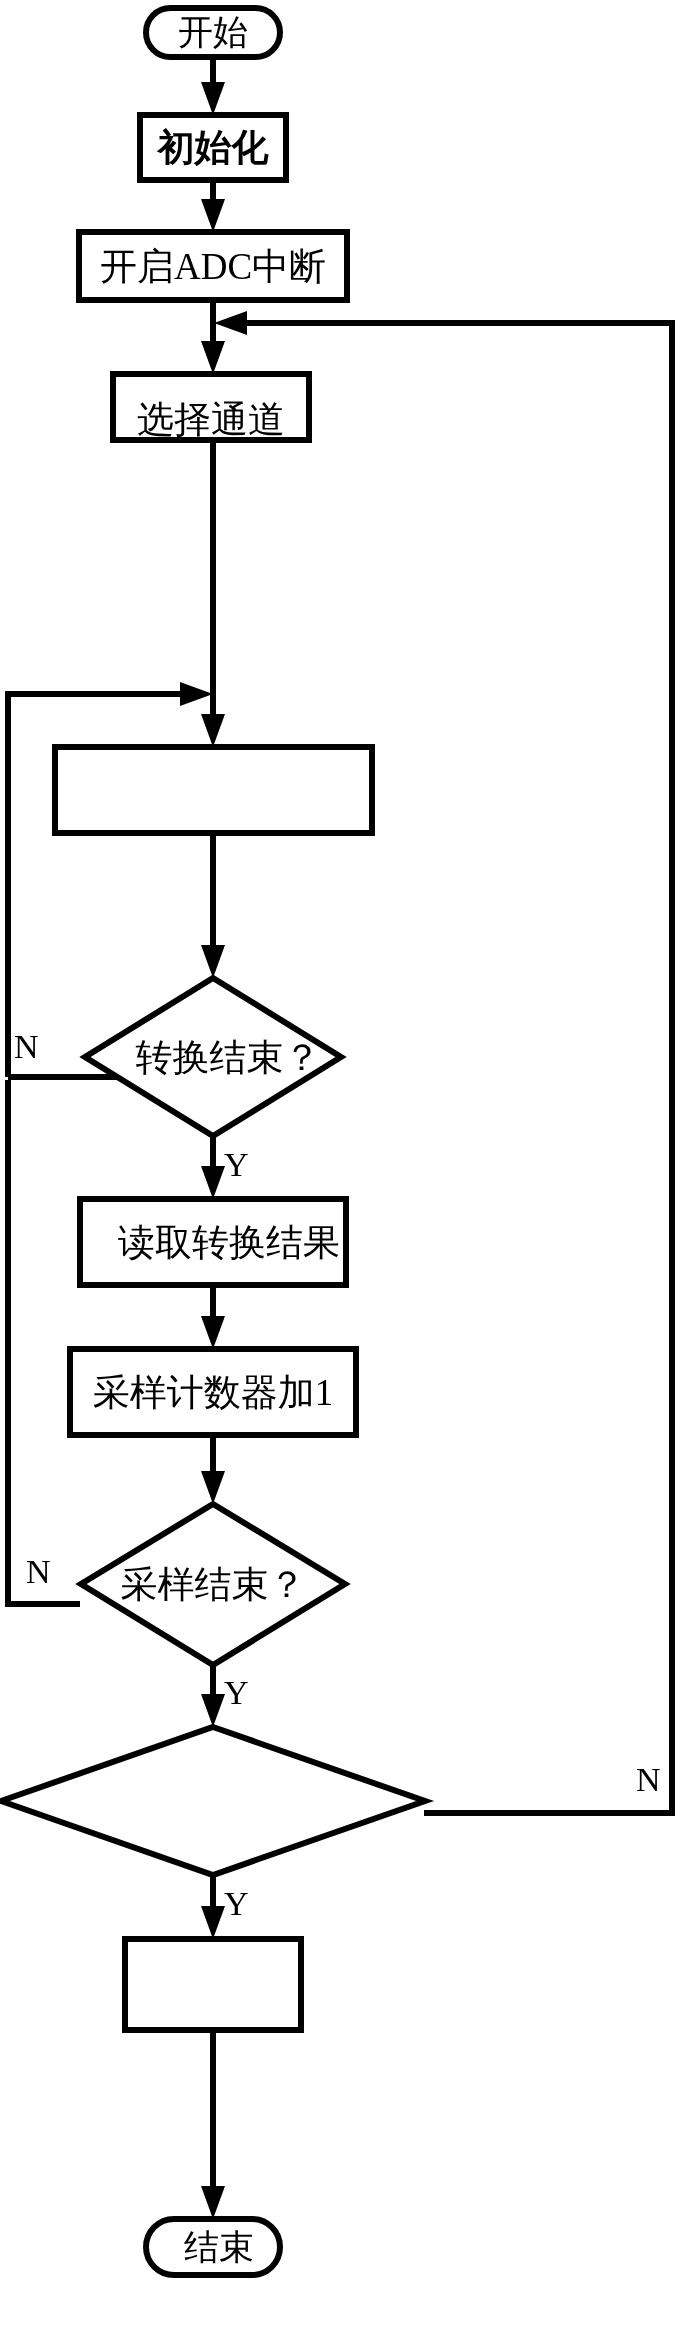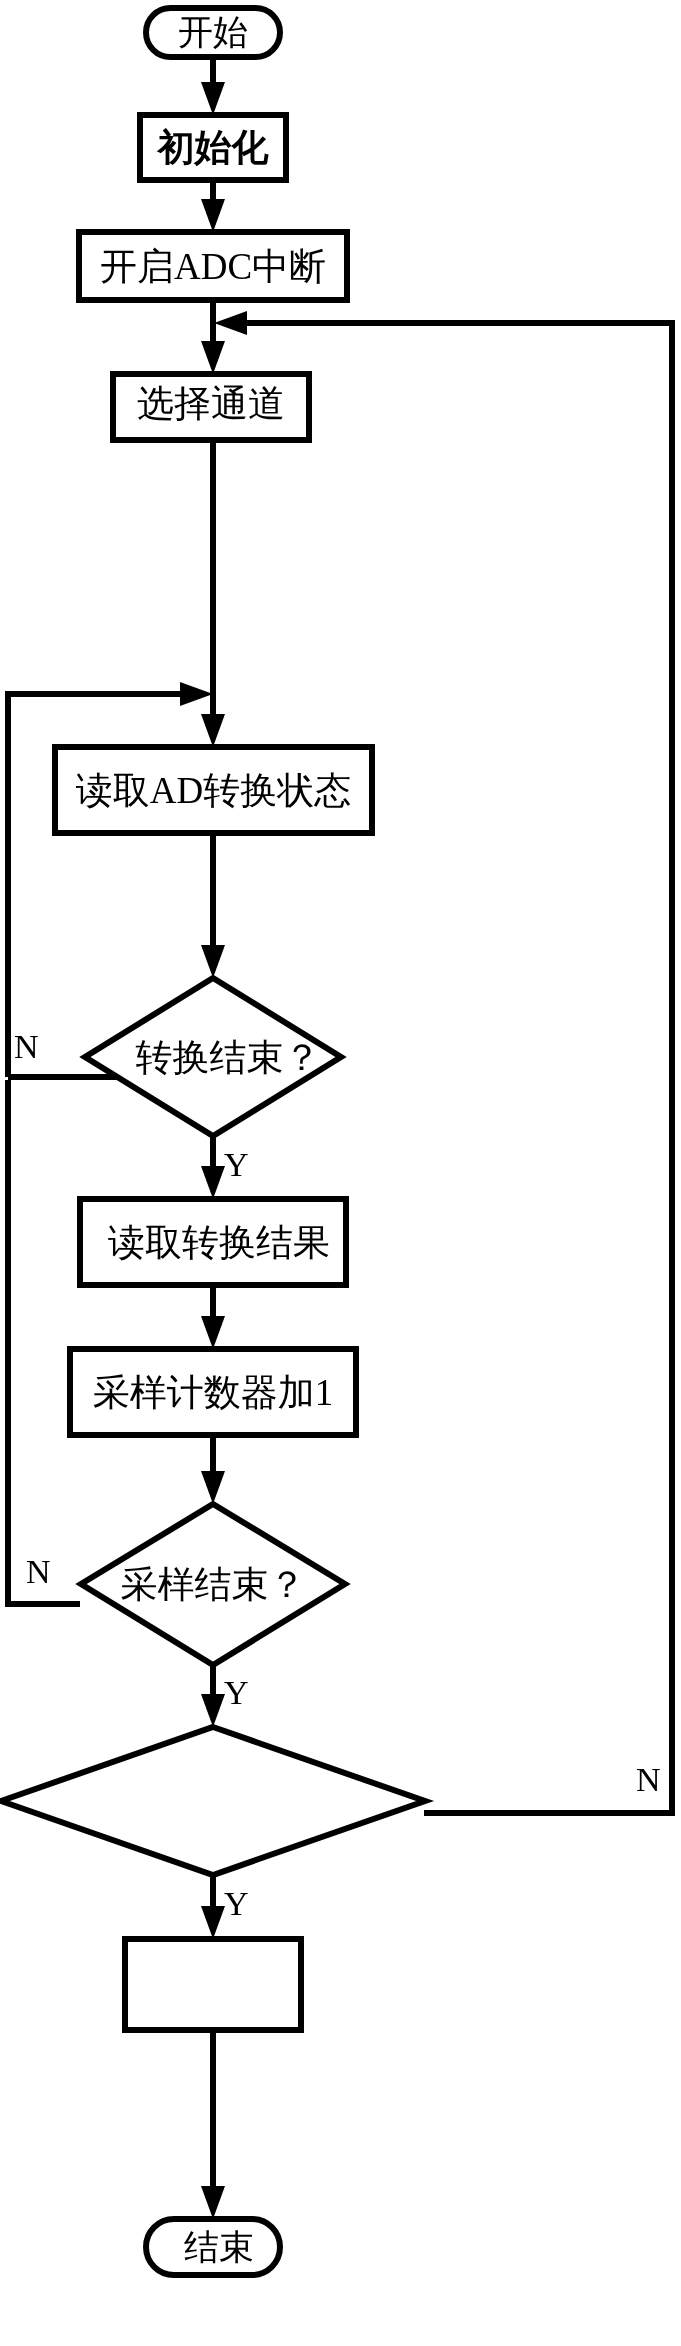--- a/index.html
+++ b/index.html
@@ -185,27 +185,26 @@
 
     <rect class="node-shape terminal" x="146" y="2219" width="134" height="56" rx="28" ry="28"></rect>
   </svg>
 
   <div class="node-label terminal-label" style="left:146px; top:8px; width:134px; height:49px;">开始</div>
 
   <div class="node-label" style="left:140px; top:115px; width:146px; height:65px;font-weight:bold;">初始化</div>
 
   <div class="node-label" style="left:79px; top:232px; width:268px; height:68px;">开启ADC中断</div>
 
-  <div class="node-label" style="left:113px; top:370px; width:196px; height:66px;">选择通道</div>
-
-  <div class="node-label" style="left:55px; top:747px; width:317px; height:86px;">读取AD转换状态</div>
+  <div class="node-label" style="left:113px; top:386px; width:196px; height:66px;">选择通道</div>
+
 
   <div class="node-label" style="left:100px; top:1022px; width:256px; height:70px;">转换结束？</div>
 
-  <div class="node-label" style="left:86px; top:1199px; width:266px; height:86px;">读取转换结果</div>
+  <div class="node-label" style="left:96px; top:1199px; width:266px; height:86px;">读取转换结果</div>
 
   <div class="node-label" style="left:70px; top:1349px; width:286px; height:86px;">采样计数器加1</div>
 
   <div class="node-label" style="left:81px; top:1549px; width:264px; height:70px;">采样结束？</div>
 
 
 
   <div class="node-label terminal-label" style="left:152px; top:2219px; width:134px; height:56px;">结束</div>
 
   <div class="edge-label" style="left:14px; top:1030px;">N</div>

